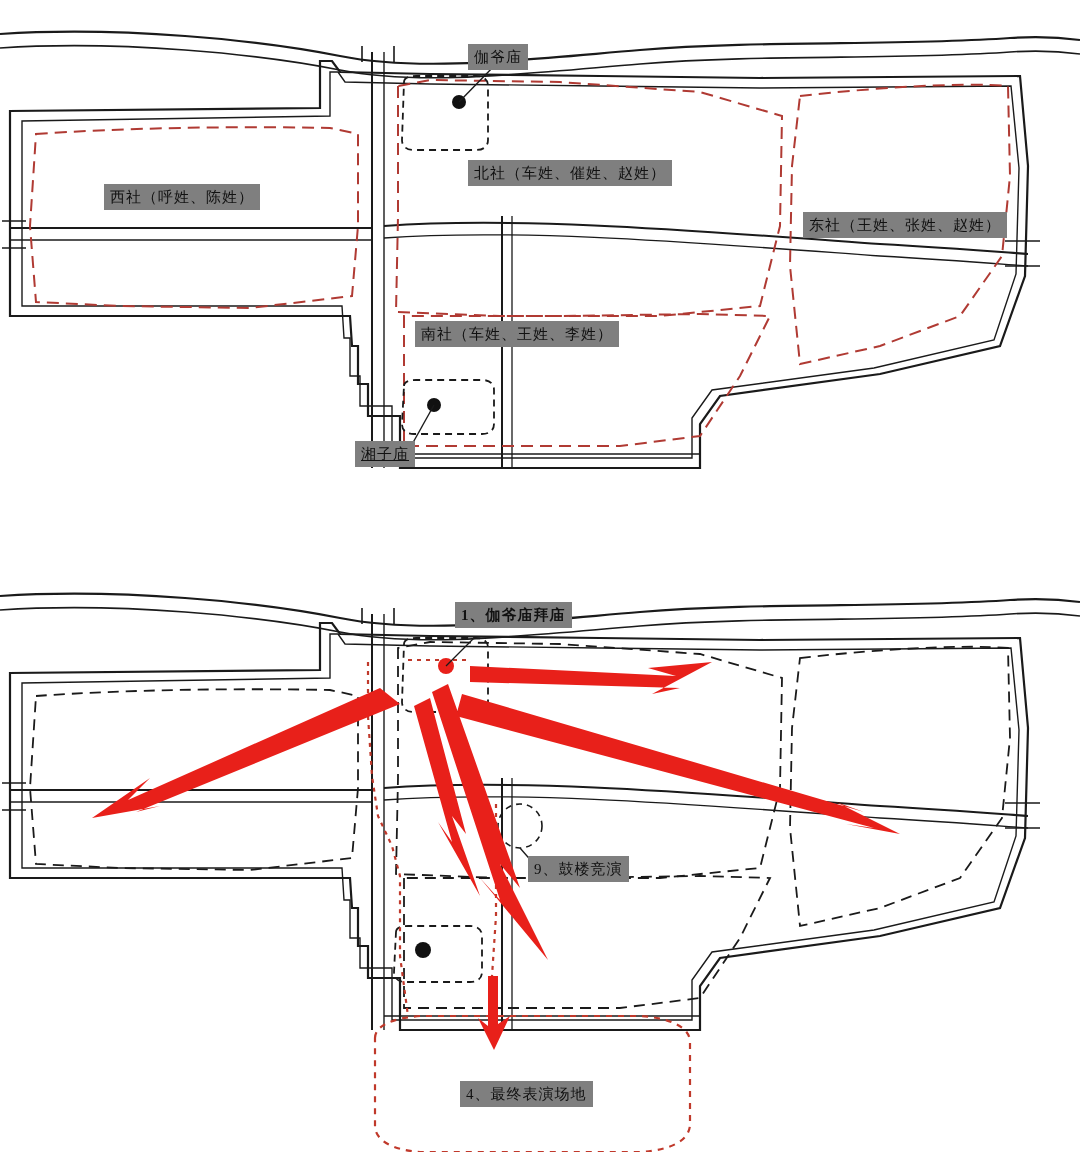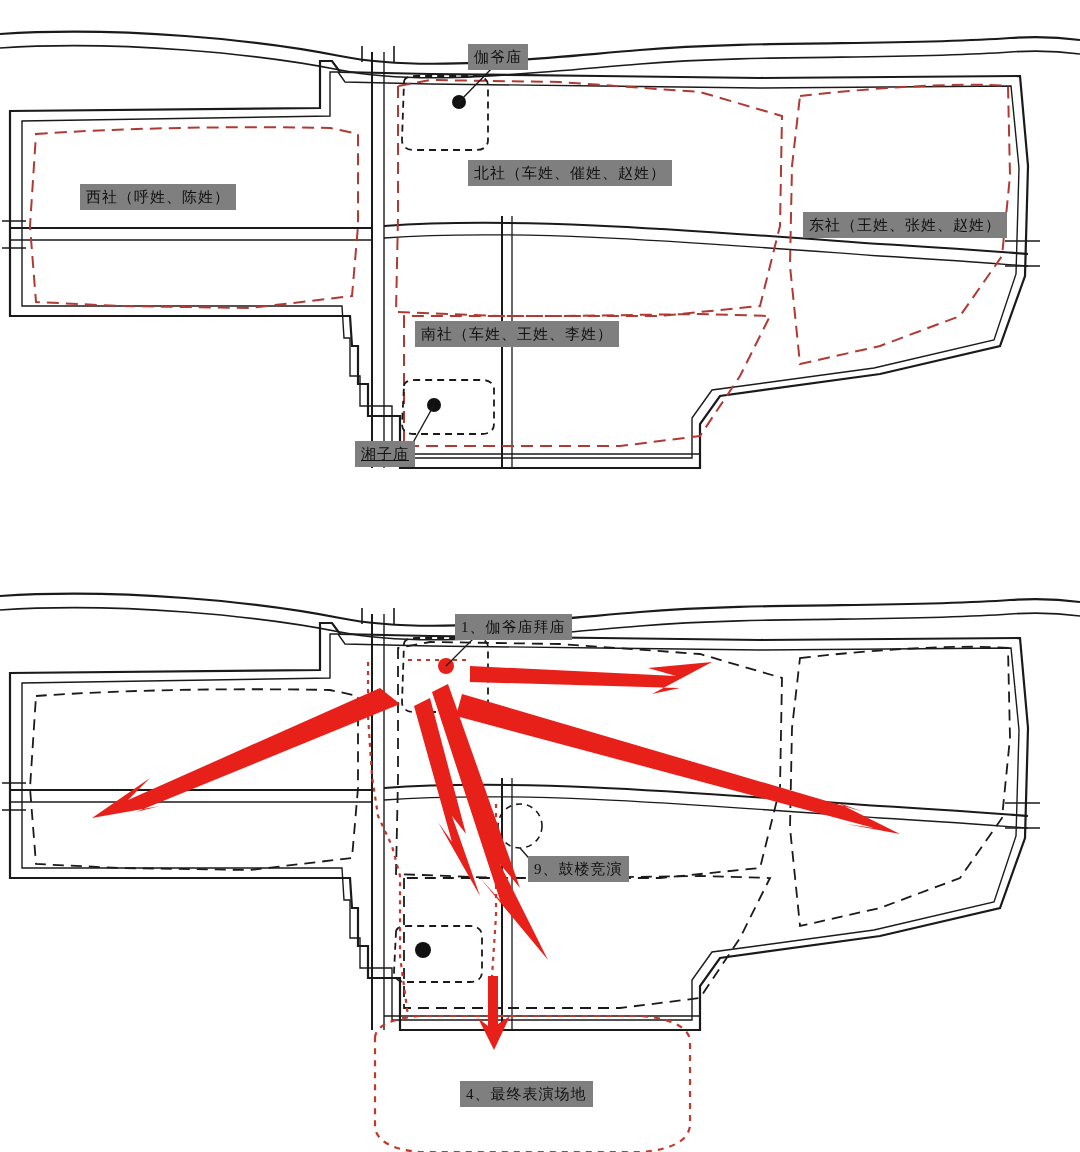--- a/index.html
+++ b/index.html
@@ -151,27 +151,27 @@
 
         <path d="M488,960 L488,1010 L478,1002 L494,1034 L510,1000 L498,1008 L498,960 Z" fill="#e8201a"></path>
       </g>
     </g>
   </svg>
 
   <div class="label" style="left:468px; top:28px;">伽爷庙</div>
 
   <div class="label" style="left:468px; top:144px;text-align:center;">北社（车姓、催姓、赵姓）</div>
 
-  <div class="label" style="left:80px; top:168px;">西社（呼姓、陈姓）</div>
+  <div class="label" style="left:104px; top:168px;">西社（呼姓、陈姓）</div>
 
   <div class="label" style="left:803px; top:196px;">东社（王姓、张姓、赵姓）</div>
 
   <div class="label" style="left:415px; top:305px;">南社（车姓、王姓、李姓）</div>
 
   <div class="label" style="left:355px; top:425px;text-decoration:underline;">湘子庙</div>
 
-  <div class="label" style="left:455px; top:598px;">1、伽爷庙拜庙</div>
+  <div class="label" style="left:455px; top:586px;font-weight:bold;">1、伽爷庙拜庙</div>
 
   <div class="label" style="left:528px; top:840px;">9、鼓楼竞演</div>
 
   <div class="label" style="left:460px; top:1065px;">4、最终表演场地</div>
 
 </div>
 
 </body></html>

